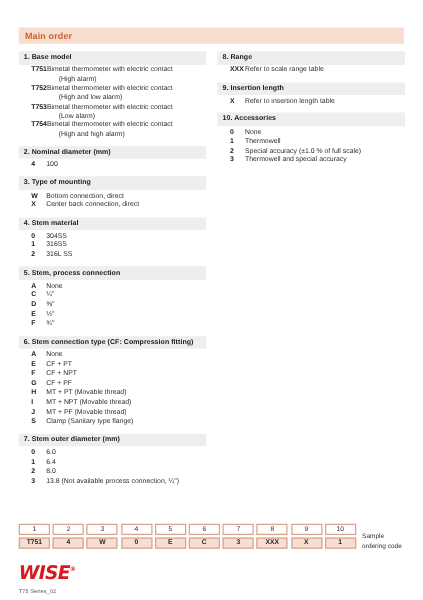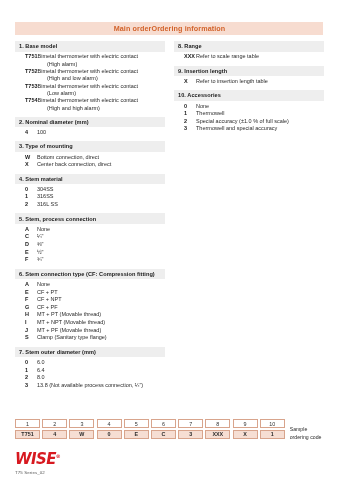--- a/index.html
+++ b/index.html
@@ -23,21 +23,21 @@
     background: #ffffff;
     box-sizing: border-box;
     padding: 22px 15px 0 15px;
   }
   
   .header-bar {
     height: 13px;
     background: #f7dcd0;
     display: flex;
     align-items: center;
-    justify-content: center;
+    justify-content: flex-start;
     padding: 0 4px 0 5px;
     box-sizing: border-box;
   }
   .header-bar .h-left {
     font-size: 7.2px;
     font-weight: bold;
     color: #d2622a;
     letter-spacing: 0.1px;
   }
   .header-bar .h-right {
@@ -172,21 +172,20 @@
     letter-spacing: 0.1px;
   }
 </style>
 </head>
 <body>
 
 <div class="page">
 
   <div class="header-bar">
     <span class="h-left">Main order</span>
-    <span class="h-right">Ordering information</span>
   </div>
 
   <div class="columns">
     <div class="col" id="left-col">
         <div class="section">
           <div class="sec-title">1. Base model</div>
           <div class="opts">
             <div class="opt">
               <div class="opt-key">T751</div>
               <div class="opt-val">Bimetal thermometer with electric contact</div>

